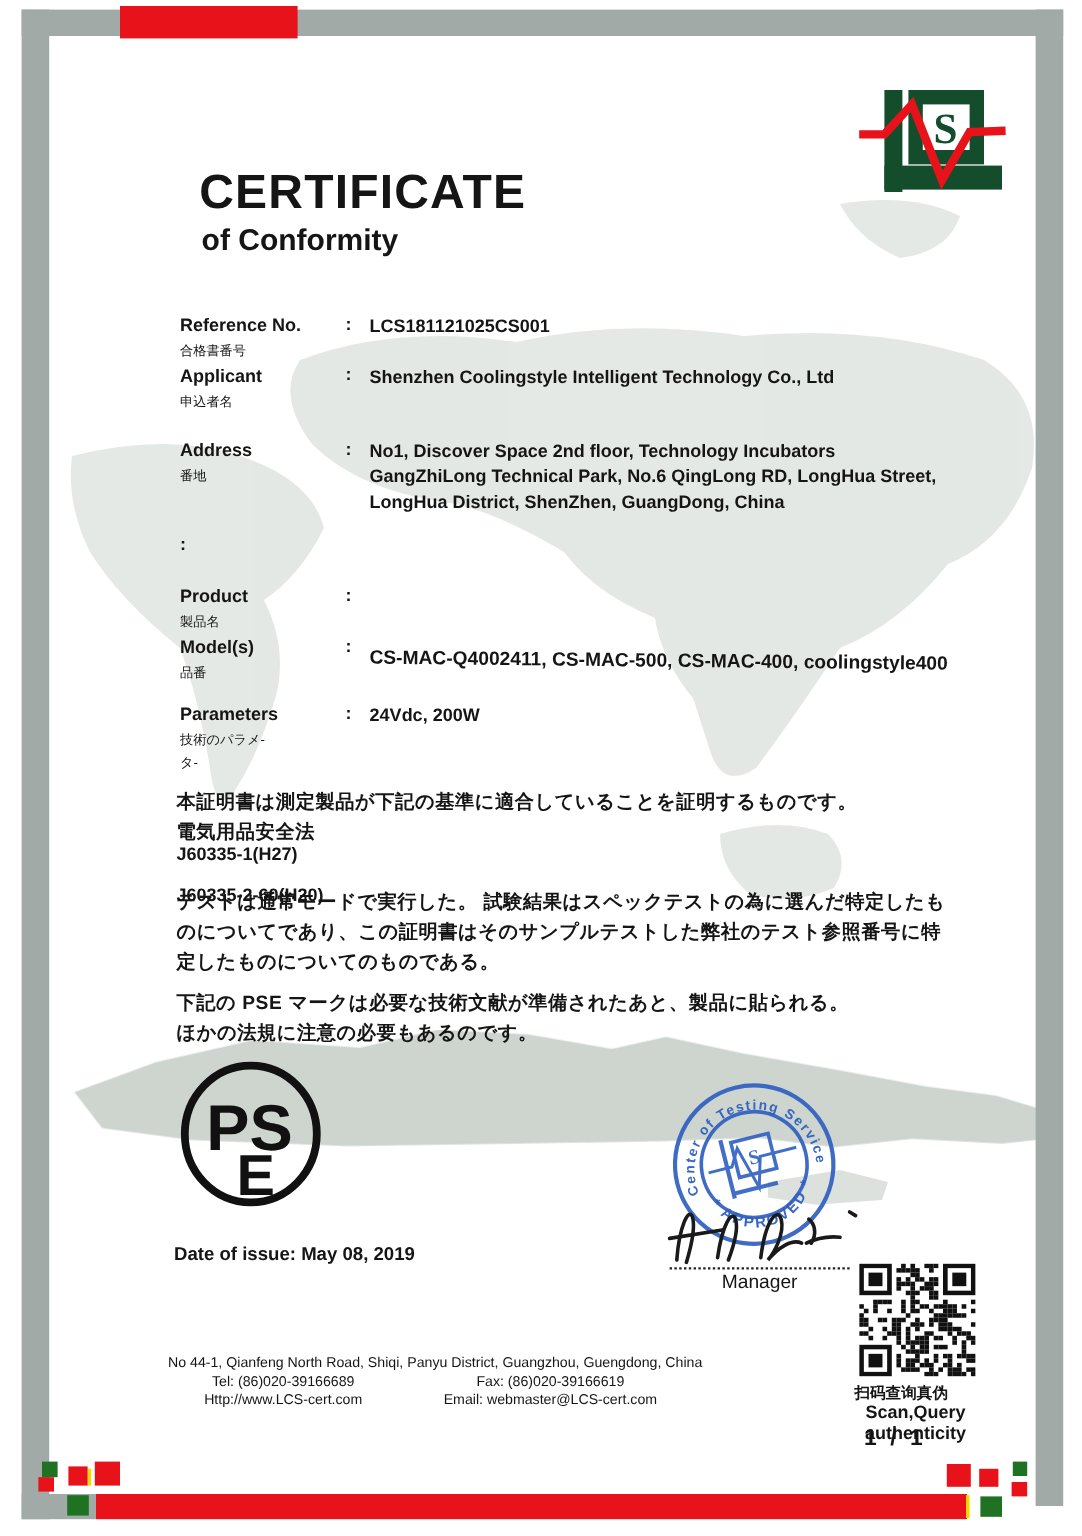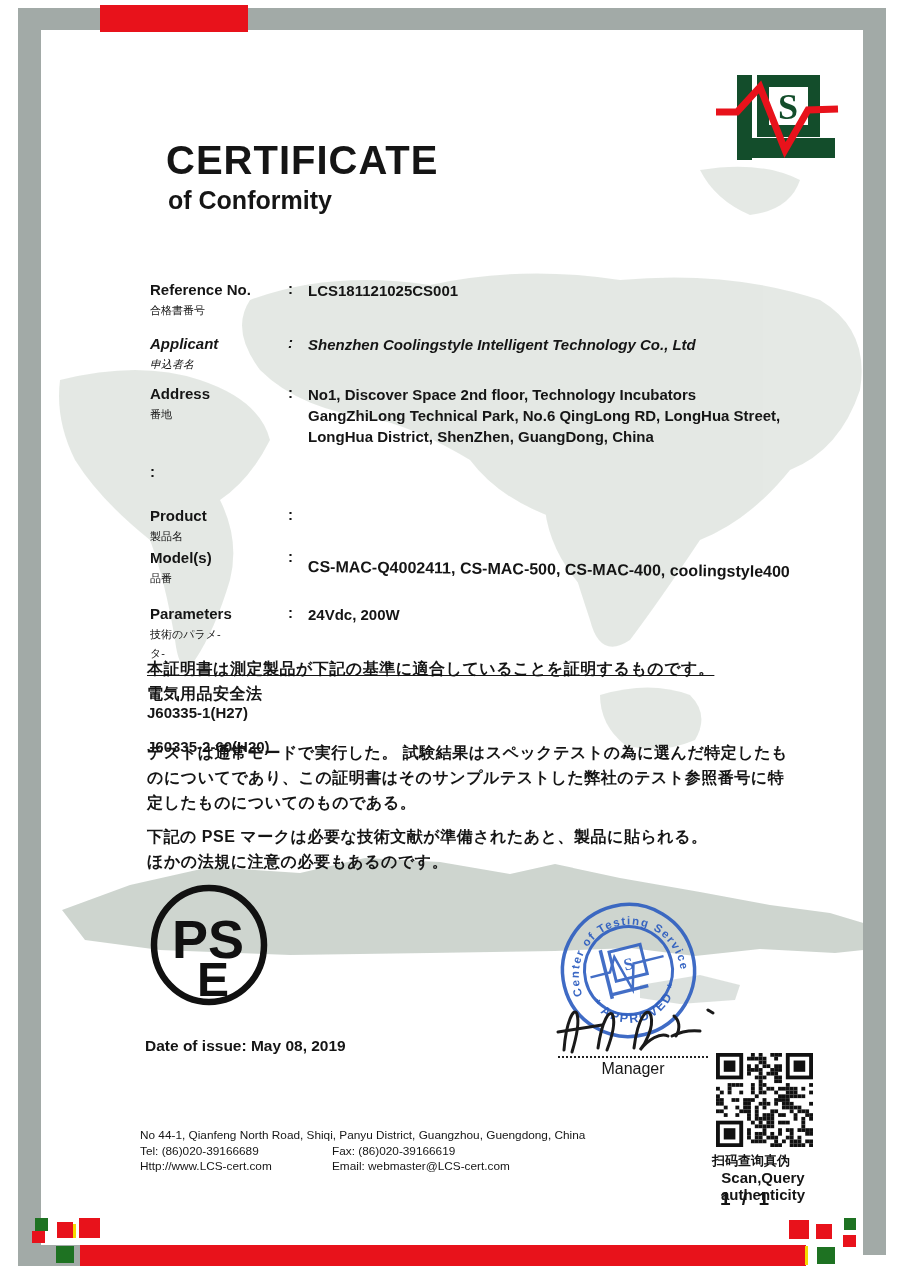--- a/index.html
+++ b/index.html
@@ -11,39 +11,39 @@
   .sq{position:absolute;z-index:4;}
   .sq.red{background:#e8121b;}
   .sq.green{background:#1e7222;}
   .sq.yellow{background:#f5d800;}
   
   .map{position:absolute;left:0;top:0;z-index:1;}
   
   .title{position:absolute;left:166px;top:138px;font-size:40px;font-weight:800;letter-spacing:1px;z-index:5;}
   .subtitle{position:absolute;left:168px;top:186px;font-size:25px;font-weight:700;z-index:5;}
   
-  .row{position:absolute;left:150px;width:652px;display:grid;grid-template-columns:138px 20px 1fr;z-index:5;margin-top:18px;}
+  .row{position:absolute;left:150px;width:652px;display:grid;grid-template-columns:138px 20px 1fr;z-index:5;}
   .lbl{font-weight:700;font-size:15px;line-height:19px;}
   .lbl-jp{font-weight:400;font-size:11px;margin-top:4px;}
   .colon{font-weight:700;font-size:15px;}
   .val{font-weight:700;font-size:15px;line-height:21px;}
   .val-models{font-size:16px;transform:rotate(0.6deg);transform-origin:left top;}
   
   .jp{position:absolute;left:147px;width:650px;font-size:16px;letter-spacing:0.5px;line-height:25px;z-index:5;font-weight:600;}
   .std{position:absolute;left:147px;font-size:15px;font-weight:700;z-index:5;}
   
   .pse{position:absolute;left:150px;top:884px;z-index:6;}
   .stamp{position:absolute;left:556px;top:898px;z-index:7;transform:rotate(-14deg);}
   .sig{position:absolute;left:550px;top:998px;z-index:8;}
   .sig-line{position:absolute;left:558px;top:1040px;width:150px;height:16px;border-bottom:2px dotted #222;z-index:8;}
   .manager{position:absolute;left:558px;top:1060px;width:150px;text-align:center;font-size:16px;z-index:8;}
   .date-line{position:absolute;left:145px;top:1037px;font-size:15.5px;font-weight:700;z-index:5;}
   
   .footer{position:absolute;left:140px;top:1128px;font-size:11.8px;line-height:15.5px;z-index:5;}
-  .footer .grid2{display:grid;grid-template-columns:192px auto;}
+  .footer .grid2{display:grid;grid-template-columns:192px auto;text-align:center;}
   
   .qr{position:absolute;left:716px;top:1053px;z-index:6;}
   .qr-zh{position:absolute;left:712px;top:1152px;width:105px;text-align:left;font-size:13px;font-weight:700;z-index:6;}
   .qr-en{position:absolute;left:687px;top:1169px;width:152px;text-align:center;font-size:15px;font-weight:700;z-index:6;}
   .qr-page{position:absolute;left:710px;top:1188px;width:72px;text-align:center;font-size:19px;font-weight:700;letter-spacing:3px;z-index:6;}
   
   .logo{position:absolute;left:710px;top:58px;z-index:6;}
 </style>
 </head>
 <body>
@@ -98,21 +98,21 @@
 
   <div class="row" style="top:262px;">
     <div>
         <div class="lbl">Reference No.</div>
          <div class="lbl-jp">合格書番号</div>
       </div>
     <div class="colon">:</div>
     <div class="val">LCS181121025CS001</div>
   </div>
 
-  <div class="row" style="top:316px;font-style:italic;">
+  <div class="row" style="top:304px;">
     <div>
         <div class="lbl">Applicant</div>
          <div class="lbl-jp">申込者名</div>
       </div>
     <div class="colon">:</div>
     <div class="val">Shenzhen Coolingstyle Intelligent Technology Co., Ltd</div>
   </div>
 
   <div class="row" style="top:366px;">
     <div>
@@ -151,21 +151,21 @@
   <div class="row" style="top:586px;">
     <div>
         <div class="lbl">Parameters</div>
          <div class="lbl-jp">技術のパラメ-</div>
          <div class="lbl-jp">タ-</div>
       </div>
     <div class="colon">:</div>
     <div class="val">24Vdc, 200W</div>
   </div>
 
-  <div class="jp" style="top:656px;text-decoration:underline;">本証明書は測定製品が下記の基準に適合していることを証明するものです。</div>
+  <div class="jp" style="top:656px;">本証明書は測定製品が下記の基準に適合していることを証明するものです。</div>
   <div class="jp" style="top:681px;">電気用品安全法</div>
   <div class="std" style="top:704px;">J60335-1(H27)</div>
   <div class="std" style="top:738px;">J60335-2-60(H20)</div>
   <div class="jp" style="top:740px;">テストは通常モードで実行した。 試験結果はスペックテストの為に選んだ特定したものについてであり、この証明書はそのサンプルテストした弊社のテスト参照番号に特定したものについてのものである。</div>
   <div class="jp" style="top:824px;">下記の PSE マークは必要な技術文献が準備されたあと、製品に貼られる。</div>
   <div class="jp" style="top:849px;">ほかの法規に注意の必要もあるのです。</div>
 
   <svg class="pse" width="120" height="124" viewBox="0 0 120 124">
     <ellipse cx="59" cy="61" rx="55" ry="57" fill="none" stroke="#111" stroke-width="6.5"></ellipse>
     <text x="58" y="74" font-size="54" font-weight="bold" fill="#111" text-anchor="middle" font-family="Liberation Sans, sans-serif">PS</text>

